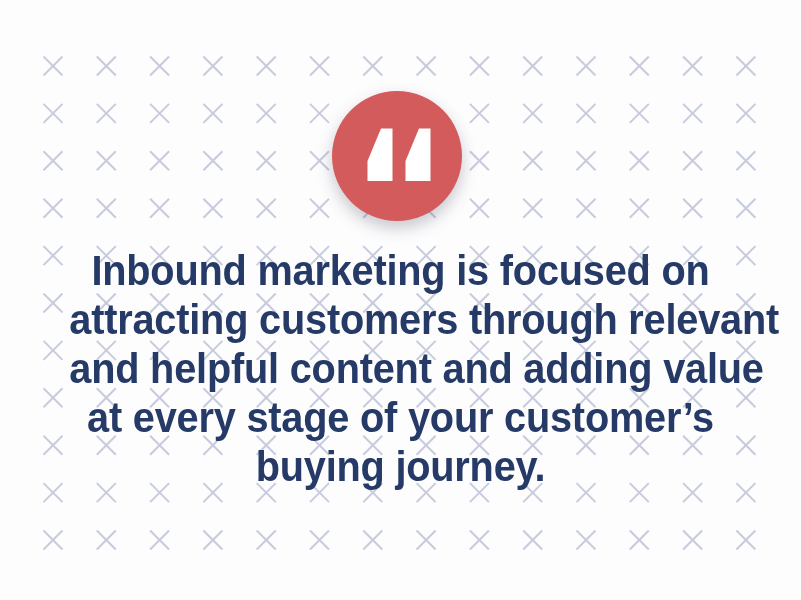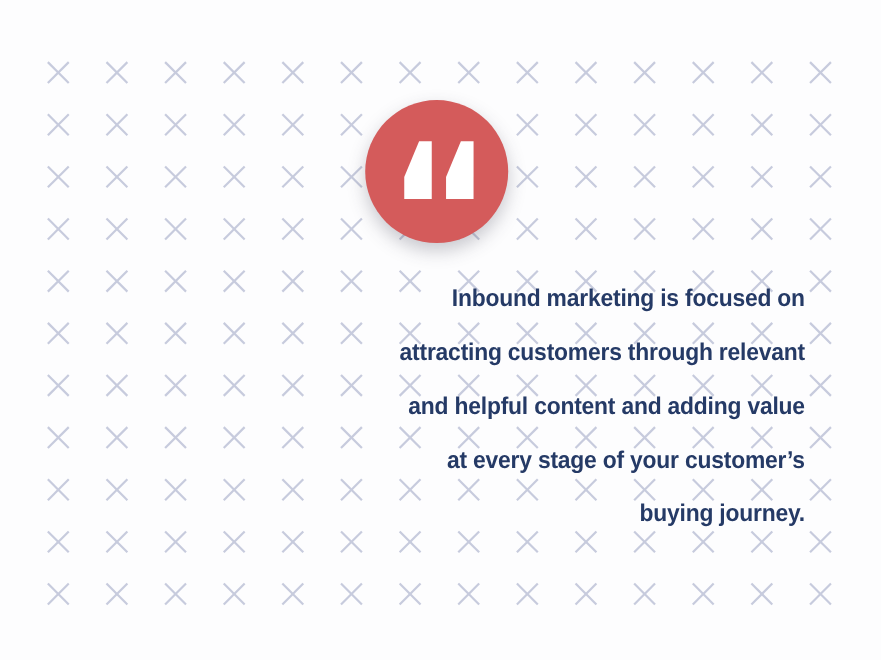--- a/index.html
+++ b/index.html
@@ -48,25 +48,25 @@
     display: block;
     margin-top: -2px;
   }
 
   
   #quote-text {
     position: absolute;
     left: 50px;
     top: 246px;
     width: 701px;
-    text-align: right;
+    text-align: center;
     color: #253a66;
     font-family: "Liberation Sans", sans-serif;
     font-weight: 700;
-    font-size: 22px;
+    font-size: 42px;
     line-height: 49px;
     letter-spacing: -0.2px;
     -webkit-font-smoothing: antialiased;
   }
 
   .quote-line {
     display: block;
     white-space: nowrap;
     transform: scaleX(0.945);
     transform-origin: center center;

